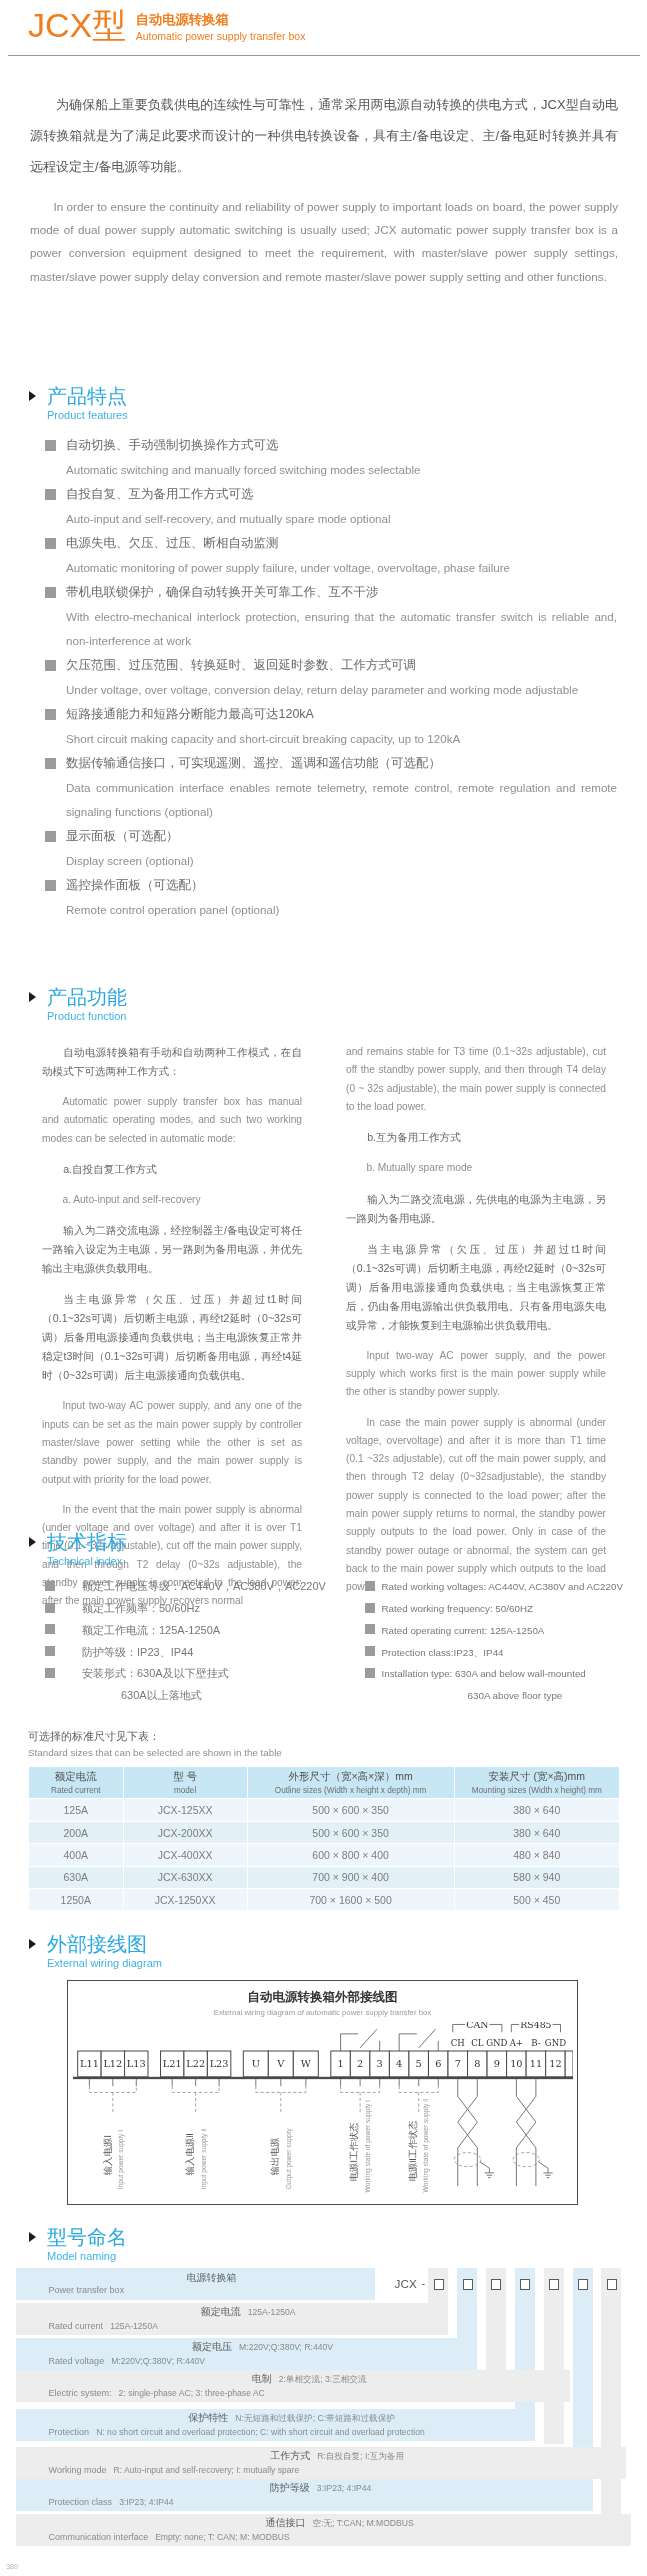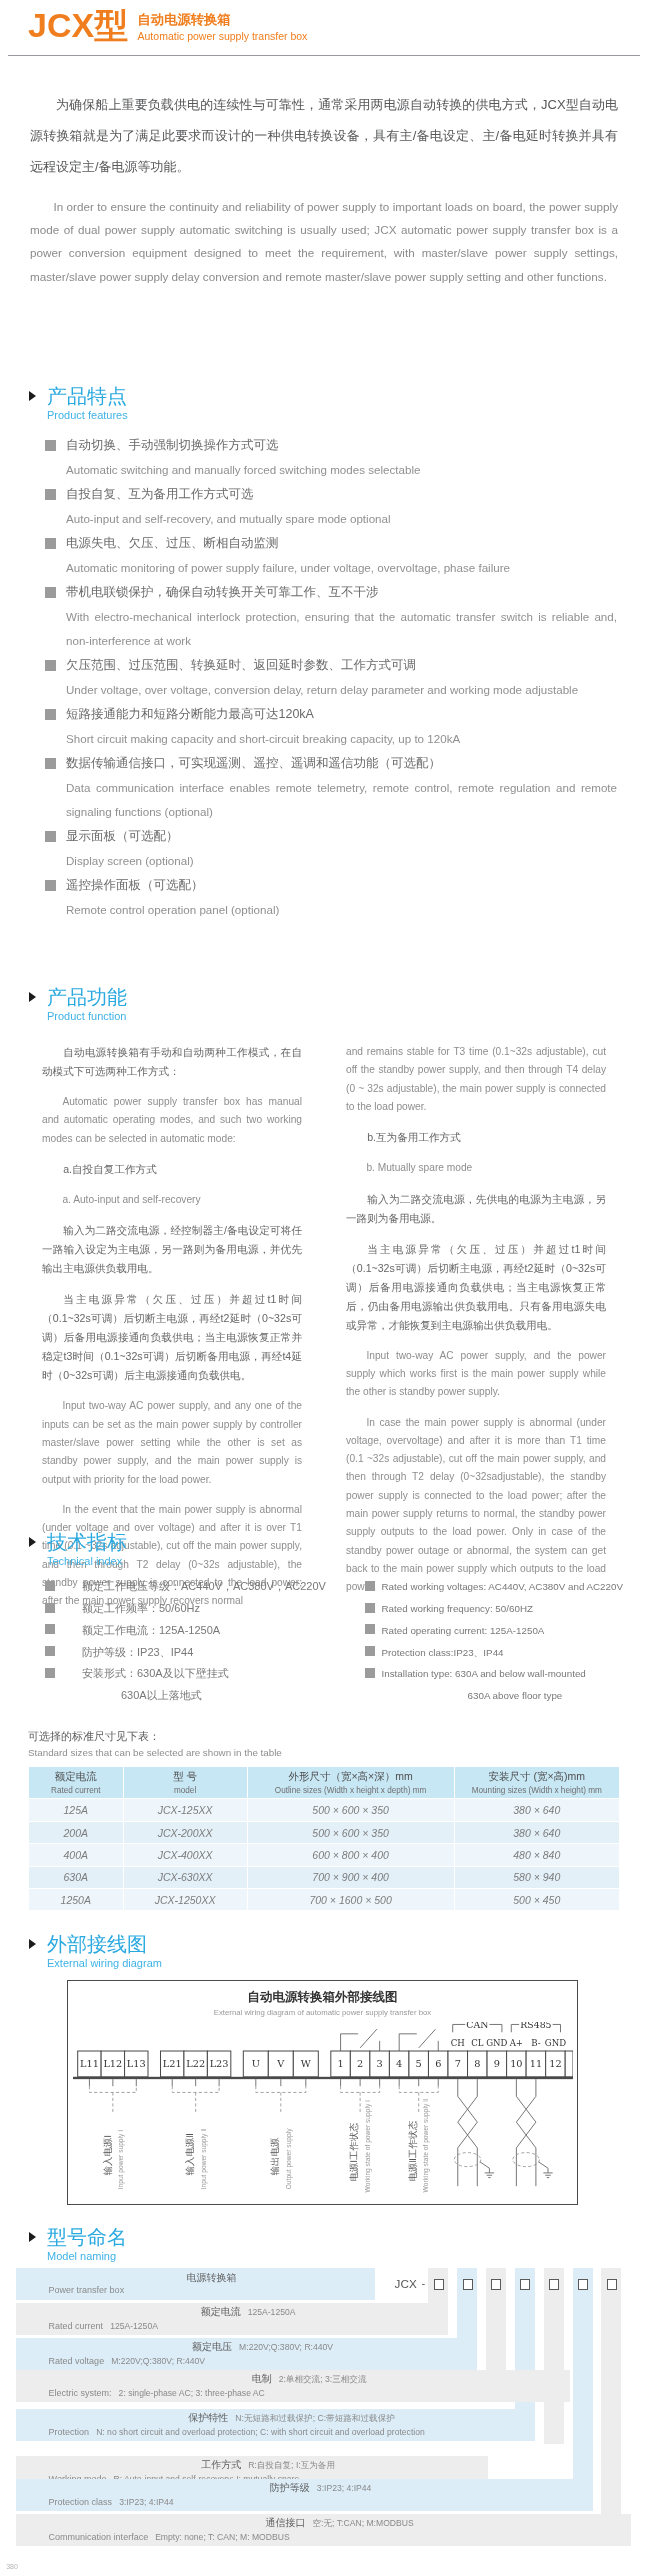--- a/index.html
+++ b/index.html
@@ -2,21 +2,21 @@
 <html style="font-size:12.5px"><head>
 <meta charset="utf-8">
 <style>
   html,body{margin:0;padding:0;}
   body{width:648px;height:2576px;position:relative;background:#fff;overflow:hidden;
        font-family:"Liberation Sans",sans-serif;}
   .sec{position:absolute;left:0;width:648px;}
 
   
   .hwrap{display:flex;align-items:flex-start;padding:7.8px 0 0 28px;}
-  .model{font-size:34px;color:#f07e1e;font-weight:700;line-height:1.05;}
+  .model{font-size:34px;color:#f07e1e;font-weight:400;line-height:1.05;}
   .htitles{margin-left:9.4px;padding-top:3.1px;}
   .hcn{font-size:13.3px;color:#f07e1e;font-weight:700;}
   .hen{font-size:10.5px;color:#f07e1e;margin-top:0.8px;}
   .divider{border-top:0.8px solid #969a9e;margin:11.7px 7.8px 0 7.8px;}
 
   
   .shead{position:relative;padding-left:47px;}
   .tri{position:absolute;left:29px;top:7px;width:0;height:0;
        border-left:7px solid #1c1c1c;border-top:5.5px solid transparent;border-bottom:5.5px solid transparent;}
   .scn{font-size:20px;color:#29a9e0;line-height:1.2;}
@@ -52,21 +52,21 @@
   .sright .scont{padding-left:86px;}
 
   
   .notecn{margin:0 0 3.1px 28px;font-size:11px;color:#5a5a5a;}
   .noteen{margin:0 0 7.8px 28px;font-size:9.8px;color:#8e8e8e;}
   table{border-collapse:collapse;margin-left:28px;width:592px;table-layout:fixed;}
   th,td{border:0.8px solid #fff;text-align:center;vertical-align:middle;}
   thead th{background:#c8e7f5;padding:3.1px 1.6px 3.9px;font-weight:normal;}
   .thcn{font-size:10.5px;color:#4f4f4f;}
   .then{font-size:8.2px;color:#6f6f6f;margin-top:1.6px;}
-  tbody td{font-size:10.5px;color:#7c7c7c;padding:4.7px 1.6px;font-style:italic;}
+  tbody td{font-size:10.5px;color:#7c7c7c;padding:4.7px 1.6px;}
   tbody tr:nth-child(odd) td{background:#eef6fb;}
   tbody tr:nth-child(even) td{background:#e3f0f8;}
 
   
   .dbox{width:509px;margin:11px 0 0 67px;border:1.6px solid #4b4b4b;padding:8.6px 0 6.2px;}
   .dtcn{text-align:center;font-size:12.5px;font-weight:bold;color:#333;font-family:"DejaVu Serif",serif;}
   .dten{text-align:center;font-size:7.8px;color:#9a9a9a;margin-top:1.6px;}
   .dsvg{display:block;margin:4.7px auto 0;}
   .wire{stroke:#6e6e6e;stroke-width:1.2;fill:none;}
   .dash{stroke:#8a8a8a;stroke-width:1;fill:none;stroke-dasharray:4 3;}
@@ -426,21 +426,21 @@
       <div class="nlen"><span>Rated voltage</span><span class="nval">M:220V;Q:380V; R:440V</span></div>
     </div>
     <div class="nrow nr-gray" style="top:102px;width:554px">
       <div class="nlcn"><span>电制</span><span class="nval">2:单相交流; 3:三相交流</span></div>
       <div class="nlen"><span>Electric system:</span><span class="nval">2: single-phase AC; 3: three-phase AC</span></div>
     </div>
     <div class="nrow nr-blue" style="top:141px;width:519px">
       <div class="nlcn"><span>保护特性</span><span class="nval">N:无短路和过载保护; C:带短路和过载保护</span></div>
       <div class="nlen"><span>Protection</span><span class="nval">N: no short circuit and overload protection; C: with short circuit and overload protection</span></div>
     </div>
-    <div class="nrow nr-gray" style="top:188px;width:472px">
+    <div class="nrow nr-gray" style="top:179px;width:610px">
       <div class="nlcn"><span>工作方式</span><span class="nval">R:自投自复; I:互为备用</span></div>
       <div class="nlen"><span>Working mode</span><span class="nval">R: Auto-input and self-recovery; I: mutually spare</span></div>
     </div>
     <div class="nrow nr-blue" style="top:211px;width:577px">
       <div class="nlcn"><span>防护等级</span><span class="nval">3:IP23; 4:IP44</span></div>
       <div class="nlen"><span>Protection class</span><span class="nval">3:IP23; 4:IP44</span></div>
     </div>
     <div class="nrow nr-gray" style="top:246px;width:615px">
       <div class="nlcn"><span>通信接口</span><span class="nval">空:无; T:CAN; M:MODBUS</span></div>
       <div class="nlen"><span>Communication interface</span><span class="nval">Empty: none; T: CAN; M: MODBUS</span></div>

